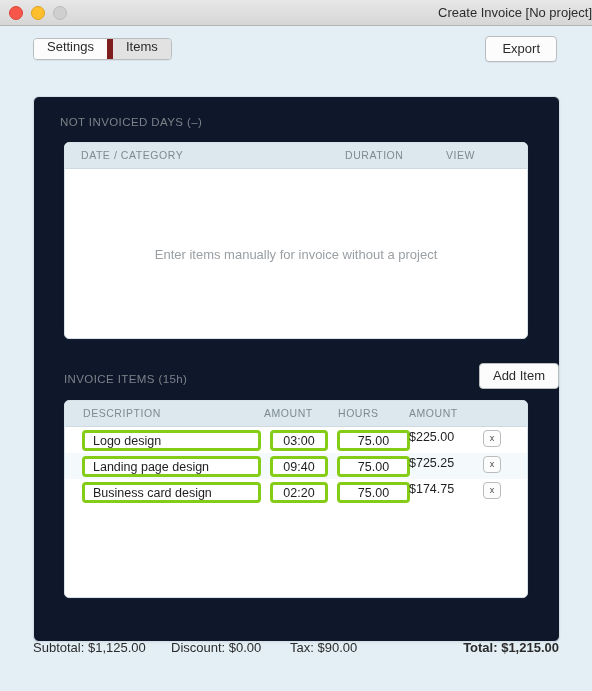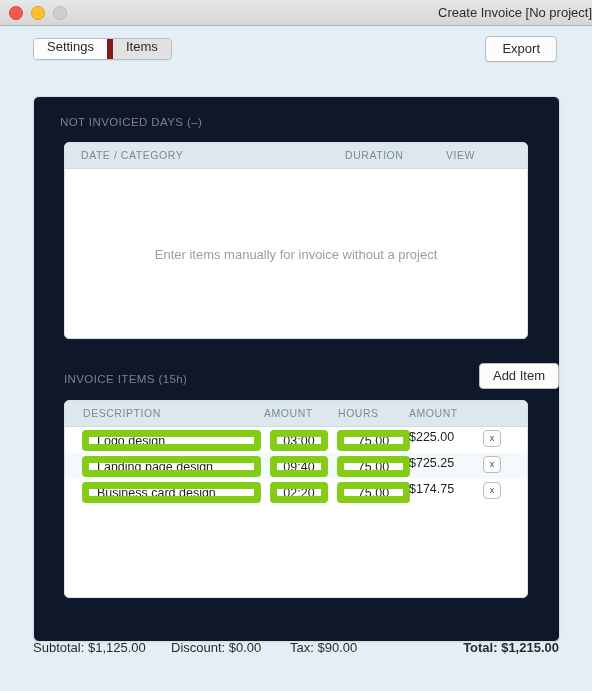--- a/index.html
+++ b/index.html
@@ -181,21 +181,21 @@
     position: relative;
     height: 26px;
     display: block;
   }
   .row.alt { background: #f4f9fb; }
 
   .row .cell { position: absolute; top: 3px; }
 
   .input {
     box-sizing: border-box;
-    border: 7px solid #84cc16;
+    border: 3px solid #84cc16;
     border-radius: 4px;
     background: #ffffff;
     font-size: 12.5px;
     color: #1e1e1e;
     font-family: "Liberation Sans", sans-serif;
     padding: 0 0 0 8px;
     height: 21px;
     line-height: 20px;
     outline: none;
   }

